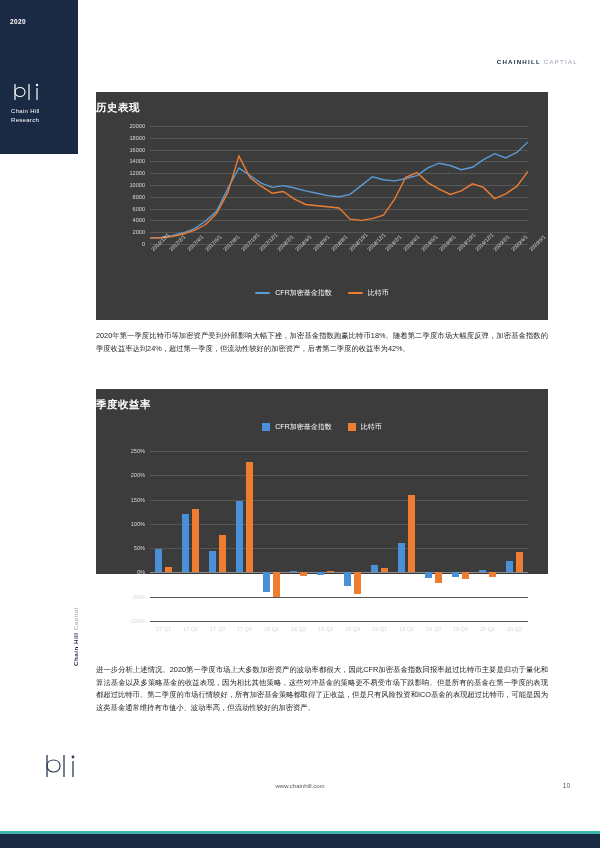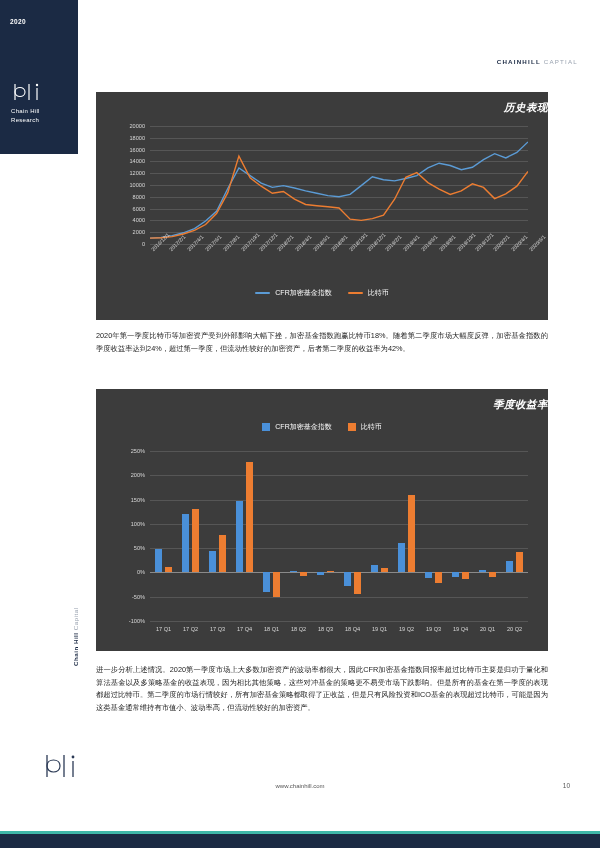--- a/index.html
+++ b/index.html
@@ -31,24 +31,24 @@
     position:absolute;right:22px;top:58px;
     font-size:6.2px;letter-spacing:1.2px;color:#1b2a44;
   }
   .brand b{font-weight:bold;}
   .brand span{color:#9aa3b0;font-weight:normal;}
   
   .panel{
     position:absolute;background:#3c3c3c;
   }
   #panel1{left:96px;top:92px;width:452px;height:228px;}
-  #panel2{left:96px;top:389px;width:452px;height:262px;}
+  #panel2{left:96px;top:389px;width:452px;height:185px;}
   .panel-title{
-    position:absolute;width:100%;text-align:right;top:9px;
-    color:#ffffff;font-size:10.5px;font-weight:bold;letter-spacing:.5px;font-style:italic;
+    position:absolute;width:100%;text-align:left;top:9px;
+    color:#ffffff;font-size:10.5px;font-weight:bold;letter-spacing:.5px;
   }
   .plot{position:absolute;}
   #plot1{left:54px;top:34px;width:378px;height:118px;}
   #plot2{left:54px;top:62px;width:378px;height:170px;}
   .gridline{position:absolute;left:0;width:100%;height:1px;background:#565656;}
   .axis-y-label{
     position:absolute;right:100%;margin-right:5px;
     color:#d7d7d7;font-size:5.6px;white-space:nowrap;
     transform:translateY(-50%);
   }

